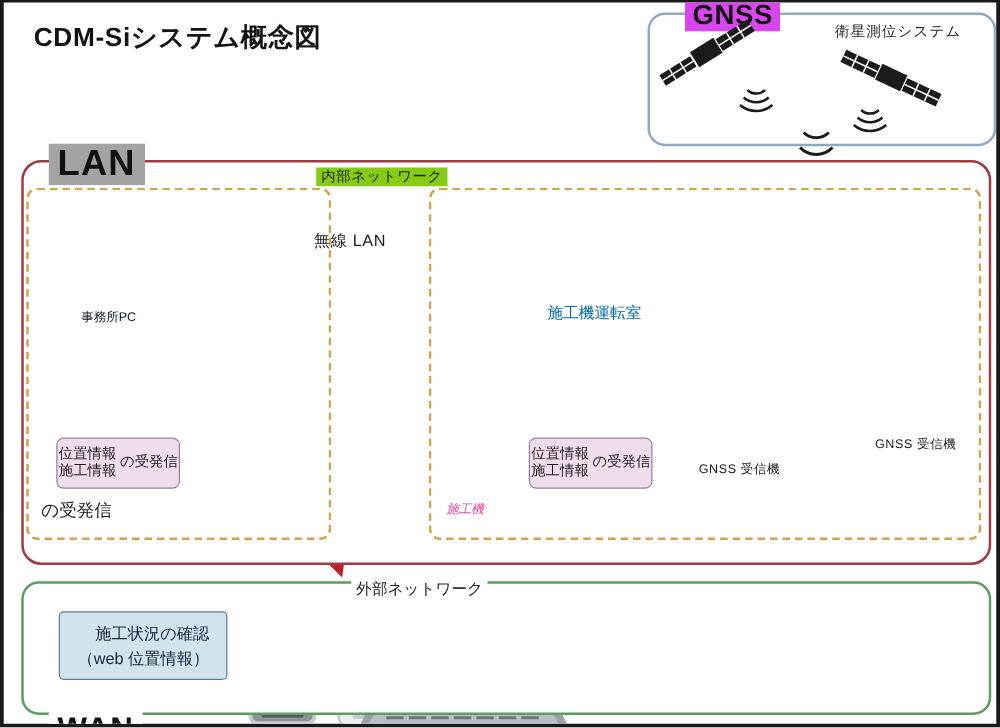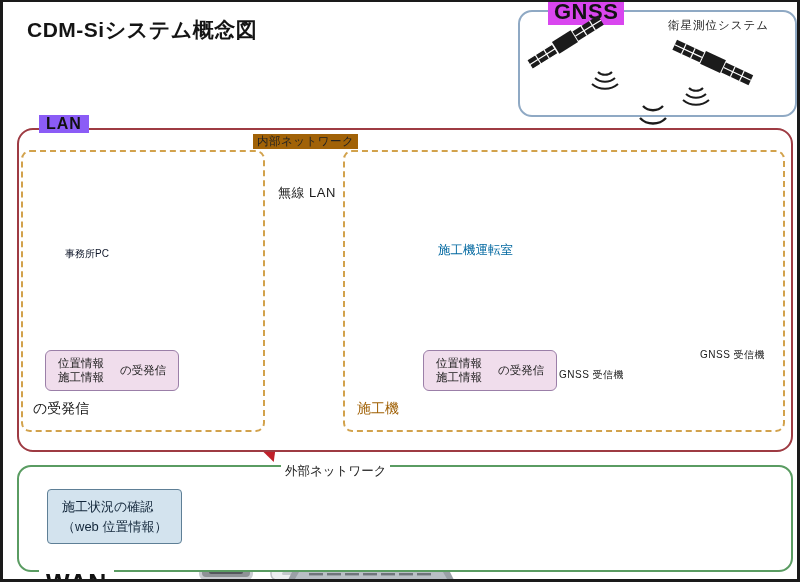--- a/index.html
+++ b/index.html
@@ -32,67 +32,67 @@
     left:665px;top:16px;font-size:11.5px;color:#1d1d1d;letter-spacing:1px;
     white-space:nowrap;
   }
 
   
   #lan-box{
     left:14px;top:126px;width:772px;height:320px;
     border:2px solid #9e3b43;border-radius:16px;background:#ffffff;
   }
   #lan-label{
-    left:36px;top:113px;font-size:16px;font-weight:bold;color:#111111;
-    background:#8b5cf6;padding:0 7px;letter-spacing:1px;
+    left:36px;top:113px;font-size:29px;font-weight:bold;color:#111111;
+    background:#a3a3a3;padding:0 7px;letter-spacing:1px;
   }
 
   
   .dashed{
     border:2px dashed #d2a24c;border-radius:9px;background:transparent;
   }
   #office-group{left:18px;top:148px;width:240px;height:278px;}
   #machine-group{left:340px;top:148px;width:438px;height:278px;}
   #inner-net-label{
-    left:250px;top:132px;font-size:11.5px;color:#222;background:#a16207;
+    left:250px;top:132px;font-size:11.5px;color:#222;background:#84cc16;
     padding:0 4px;letter-spacing:0.5px;white-space:nowrap;
   }
   #office-caption{left:26px;top:398px;font-size:14px;color:#1a1a1a;background:#fff;padding:0 4px;}
-  #machine-caption{left:350px;top:398px;font-size:14px;color:#a16207;background:#fff;padding:0 4px;}
+  #machine-caption{left:350px;top:398px;font-size:10px;color:#ec4899;background:#fff;padding:0 4px;font-style:italic;}
 
   
   #wan-box{
     left:14px;top:463px;width:772px;height:103px;
     border:2px solid #5a9c62;border-radius:14px;background:#ffffff;
   }
   #wan-label{
     left:36px;top:540px;font-size:25px;font-weight:bold;color:#111111;
     background:#ffffff;padding:0 7px;letter-spacing:1px;margin-top:27px;
   }
   #ext-net-label{
     left:278px;top:461px;font-size:12.5px;color:#1d1d1d;background:#ffffff;
     padding:0 4px;white-space:nowrap;
   }
 
   
   .pink-box{
     background:#f0ddec;border:1.4px solid #9b7fa8;border-radius:6px;
-    padding:5px 12px;font-size:11.5px;color:#1a1a1a;line-height:1.25;
-    display:flex;align-items:center;gap:16px;white-space:nowrap;
+    padding:5px 1px;font-size:11.5px;color:#1a1a1a;line-height:1.25;
+    display:flex;align-items:center;gap:3px;white-space:nowrap;
   }
   .pink-box .stack{display:flex;flex-direction:column;}
   .blue-box{
     background:#d3e3ee;border:1.4px solid #5e7f96;border-radius:4px;
     padding:7px 14px;font-size:13px;color:#12263a;line-height:1.5;
-    text-align:left;white-space:nowrap;
+    text-align:right;white-space:nowrap;
   }
   .cap-sm{font-size:10px;color:#1a1a1a;white-space:nowrap;letter-spacing:0.5px;}
   #pc-caption{left:62px;top:245px;font-size:10px;color:#0f172a;}
   #cabin-caption{left:435px;top:240px;font-size:12.5px;color:#0369a1;}
-  #wifi-label{left:275px;top:182px;font-size:13px;color:#1a1a1a;letter-spacing:0.5px;}
+  #wifi-label{left:248px;top:182px;font-size:13px;color:#1a1a1a;letter-spacing:0.5px;}
   #gnss-acquire{left:568px;top:170px;font-size:12.5px;color:#1a1a1a;letter-spacing:0.5px;}
   #gnss-rx-1{left:556px;top:366px;}
   #gnss-rx-2{left:697px;top:346px;}
 
   svg.layer{position:absolute;left:0;top:0;width:800px;height:582px;pointer-events:none;}
 </style>
 </head>
 <body>
 
 <div id="canvas">

